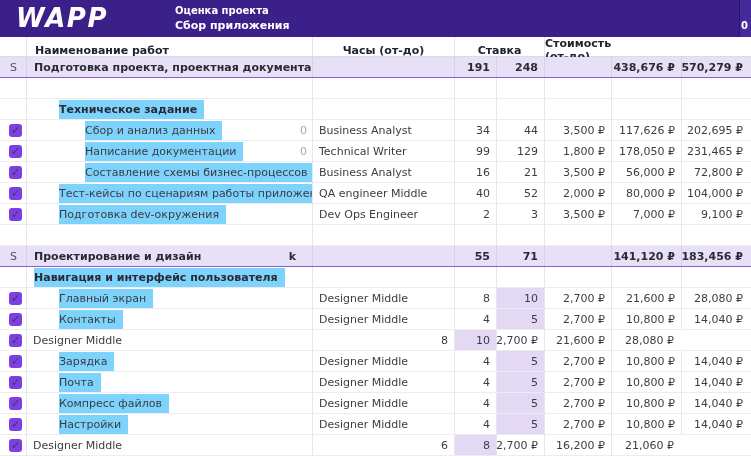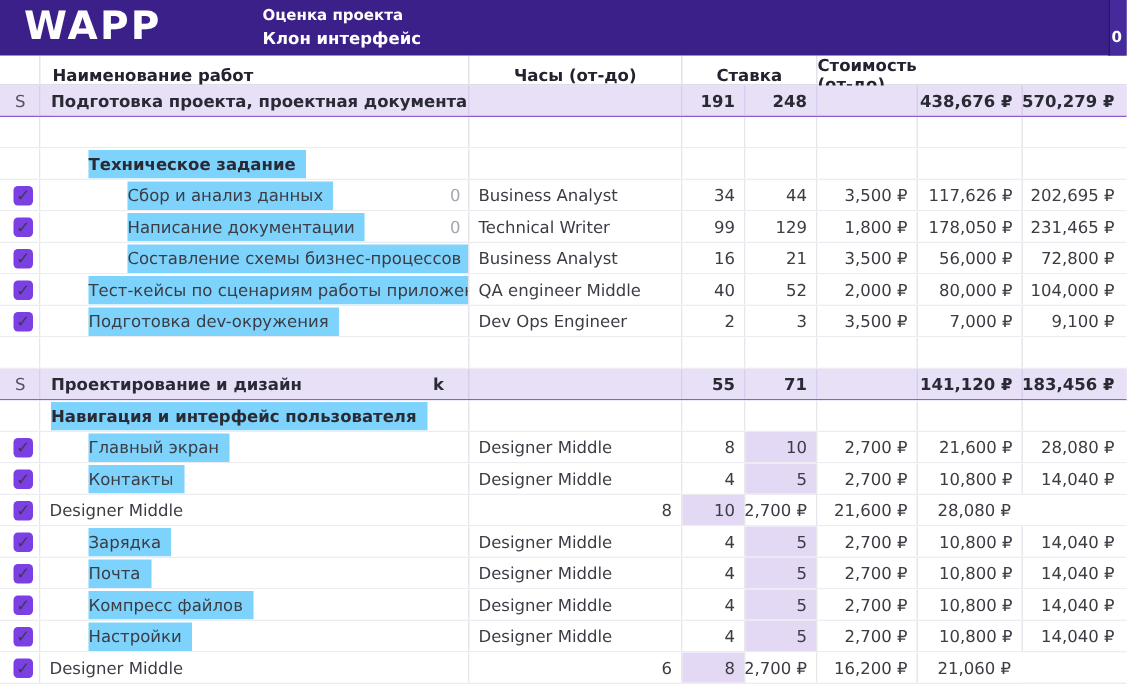--- a/index.html
+++ b/index.html
@@ -4,21 +4,21 @@
 <style>
   html,body{margin:0;padding:0;}
   body{width:751px;height:456px;overflow:hidden;background:#fff;
        font-family:"DejaVu Sans","Liberation Sans",sans-serif;
        -webkit-font-smoothing:antialiased;}
   .app{position:relative;width:751px;height:456px;}
 
   
   .topbar{position:relative;height:37px;background:#3b2089;display:flex;align-items:flex-start;}
   .logo{color:#fdfdfd;font-weight:bold;font-size:26px;letter-spacing:1.5px;
-        margin:2px 0 0 16px;width:150px;line-height:32px;}
+        margin:2px 0 0 16px;width:150px;line-height:32px;font-style:italic;}
   .subtitles{margin-top:3px;color:#fff;margin-left:9px;}
   .sub1{font-size:10px;font-weight:bold;line-height:15px;}
   .sub2{font-size:11px;font-weight:bold;line-height:16px;}
   .edge-strip{position:absolute;right:0;top:0;width:11px;height:37px;background:#452a9c;
               border-left:1px solid #2a156e;}
   .corner-val{position:absolute;right:3px;top:20px;color:#fff;font-size:10px;font-weight:bold;}
 
   
   .hdr{display:grid;grid-template-columns:27px 1fr 142px 90px 67px 139px;
        height:19px;align-items:center;background:#fff;border-bottom:1px solid #dcdce2;}
@@ -58,21 +58,21 @@
 </style>
 </head>
 <body>
 
 <div class="app">
 
   <header class="topbar">
     <div class="logo">WAPP</div>
     <div class="subtitles">
       <div class="sub1">Оценка проекта</div>
-      <div class="sub2">Клон интерфейс</div>
+      <div class="sub2">Сбор приложения</div>
     </div>
     <div class="edge-strip"></div>
     <div class="corner-val">0</div>
   </header>
 
   <div class="hdr">
     <div class="hc first"></div>
     <div class="hc nm">Наименование работ</div>
     <div class="hc ctr">Часы (от-до)</div>
     <div class="hc ctr">Ставка</div>

